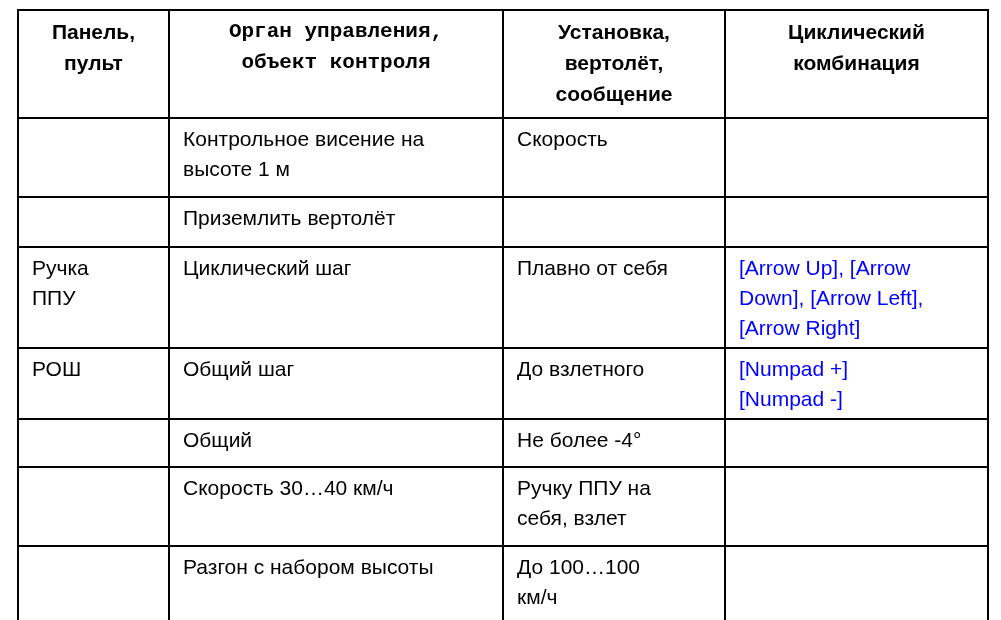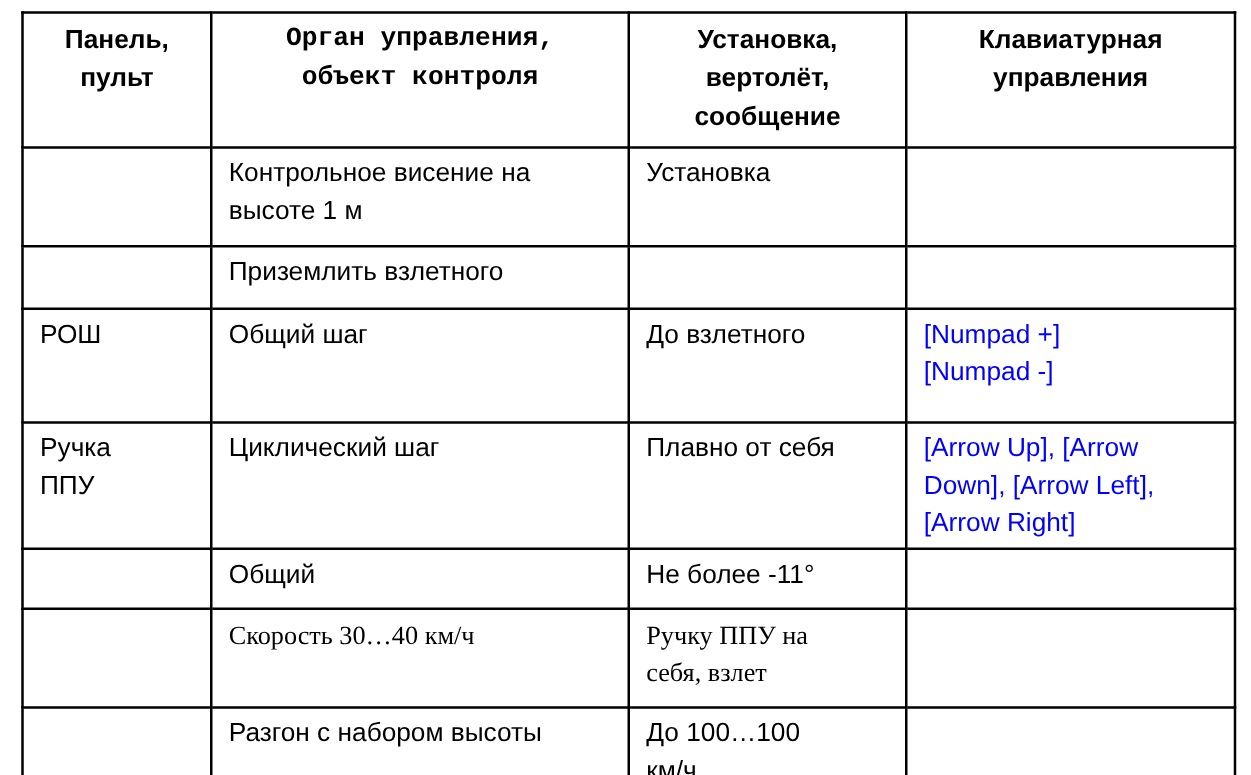--- a/index.html
+++ b/index.html
@@ -49,21 +49,21 @@
   col.c-control { width: 334px; }
   col.c-action  { width: 222px; }
   col.c-keys    { width: 263px; }
   
   thead tr                 { height: 108px; }
   tbody tr:nth-child(1)    { height: 79px; padding-left: 12px; }
   tbody tr:nth-child(2)    { height: 50px; }
   tbody tr:nth-child(3)    { height: 91px; }
   tbody tr:nth-child(4)    { height: 60px; }
   tbody tr:nth-child(5)    { height: 48px; }
-  tbody tr:nth-child(6)    { height: 79px; font-family: Liberation Serif, serif; }
+  tbody tr:nth-child(6)    { height: 79px; }
   tbody tr:nth-child(7)    { height: 78px; }
   
   .hdr-inner-control { max-width: 250px; margin: 0 auto; font-family: Liberation Mono, monospace; }
   .panel-inner       { max-width: 92px; }
   .control-inner     { max-width: 272px; }
   td.cell-keys {
     color: var(--key-color, #0000FF);
   }
 </style>
 </head>
@@ -75,53 +75,53 @@
       <col class="c-panel">
       <col class="c-control">
       <col class="c-action">
       <col class="c-keys">
     </colgroup>
     <thead>
       <tr>
         <th><div>Панель, пульт</div></th>
         <th><div class="hdr-inner-control">Орган управления, объект контроля</div></th>
         <th><div>Установка, вертолёт, сообщение</div></th>
-        <th><div>Клавиатурная управления</div></th>
+        <th><div>Циклический комбинация</div></th>
       </tr>
     </thead>
     <tbody>
       <tr>
         <td class="cell-panel"><div class="panel-inner"></div></td>
         <td class="cell-control"><div class="control-inner">Контрольное висение на высоте 1 м</div></td>
-        <td class="cell-action"><div>Установка</div></td>
+        <td class="cell-action"><div>Скорость</div></td>
         <td class="cell-keys"><div></div></td>
       </tr>
       <tr>
         <td class="cell-panel"><div class="panel-inner"></div></td>
-        <td class="cell-control"><div class="control-inner">Приземлить взлетного</div></td>
+        <td class="cell-control"><div class="control-inner">Приземлить вертолёт</div></td>
         <td class="cell-action"><div></div></td>
         <td class="cell-keys"><div></div></td>
+      </tr>
+      <tr>
+        <td class="cell-panel"><div class="panel-inner">Ручка ППУ</div></td>
+        <td class="cell-control"><div class="control-inner">Циклический шаг</div></td>
+        <td class="cell-action"><div>Плавно от себя</div></td>
+        <td class="cell-keys"><div>[Arrow Up], [Arrow Down], [Arrow Left], [Arrow Right]</div></td>
       </tr>
       <tr>
         <td class="cell-panel"><div class="panel-inner">РОШ</div></td>
         <td class="cell-control"><div class="control-inner">Общий шаг</div></td>
         <td class="cell-action"><div>До взлетного</div></td>
         <td class="cell-keys"><div>[Numpad +]
 [Numpad -]</div></td>
       </tr>
       <tr>
-        <td class="cell-panel"><div class="panel-inner">Ручка ППУ</div></td>
-        <td class="cell-control"><div class="control-inner">Циклический шаг</div></td>
-        <td class="cell-action"><div>Плавно от себя</div></td>
-        <td class="cell-keys"><div>[Arrow Up], [Arrow Down], [Arrow Left], [Arrow Right]</div></td>
-      </tr>
-      <tr>
         <td class="cell-panel"><div class="panel-inner"></div></td>
         <td class="cell-control"><div class="control-inner">Общий</div></td>
-        <td class="cell-action"><div>Не более -11°</div></td>
+        <td class="cell-action"><div>Не более -4°</div></td>
         <td class="cell-keys"><div></div></td>
       </tr>
       <tr>
         <td class="cell-panel"><div class="panel-inner"></div></td>
         <td class="cell-control"><div class="control-inner">Скорость 30…40 км/ч</div></td>
         <td class="cell-action"><div>Ручку ППУ на
 себя, взлет</div></td>
         <td class="cell-keys"><div></div></td>
       </tr>
       <tr>

